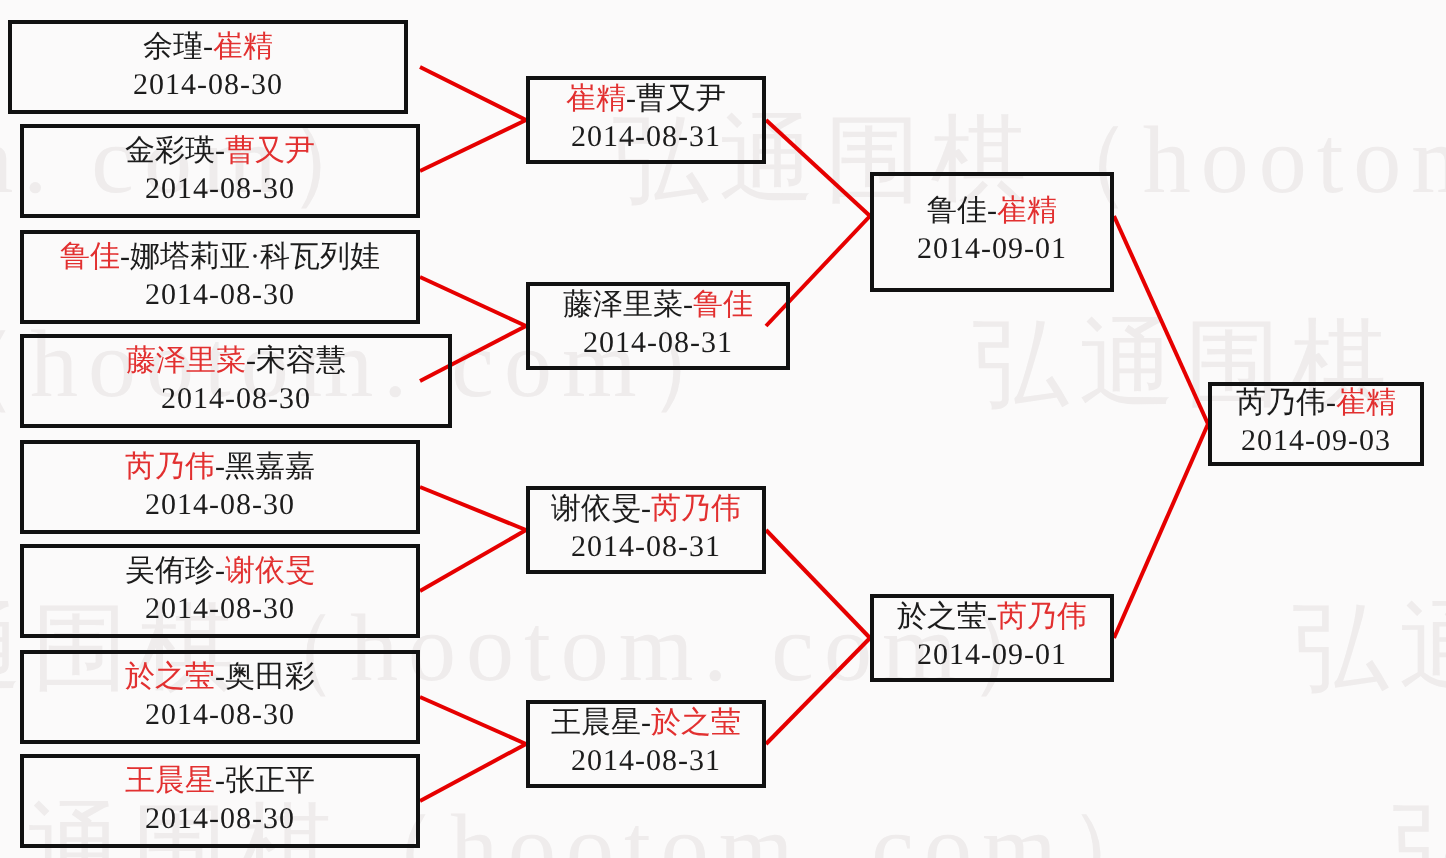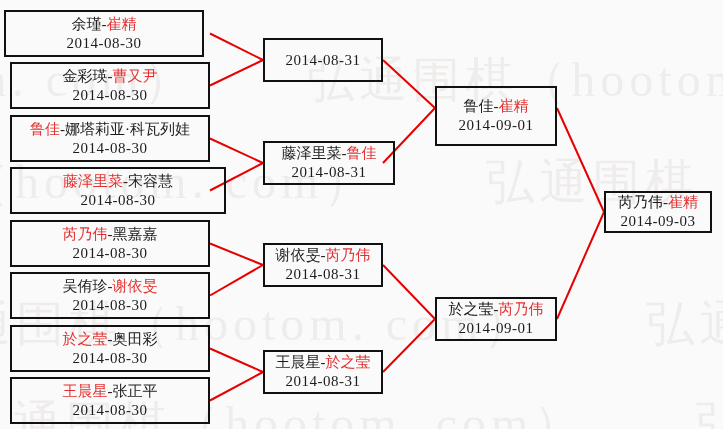--- a/index.html
+++ b/index.html
@@ -91,20 +91,21 @@
   <div class="match" style="left:10px;top:325px;width:200px;height:47px">
     <div class="players"><span class="p1 winner">於之莹</span><span class="dash">-</span><span class="p2">奥田彩</span></div>
     <div class="mdate">2014-08-30</div>
   </div>
   <div class="match" style="left:10px;top:377px;width:200px;height:47px">
     <div class="players"><span class="p1 winner">王晨星</span><span class="dash">-</span><span class="p2">张正平</span></div>
     <div class="mdate">2014-08-30</div>
   </div>
 
   <div class="match" style="left:263px;top:38px;width:120px;height:44px">
+    <div class="players"><span class="p1 winner">崔精</span><span class="dash">-</span><span class="p2">曹又尹</span></div>
     <div class="mdate">2014-08-31</div>
   </div>
   <div class="match" style="left:263px;top:141px;width:132px;height:44px">
     <div class="players"><span class="p1">藤泽里菜</span><span class="dash">-</span><span class="p2 winner">鲁佳</span></div>
     <div class="mdate">2014-08-31</div>
   </div>
   <div class="match" style="left:263px;top:243px;width:120px;height:44px">
     <div class="players"><span class="p1">谢依旻</span><span class="dash">-</span><span class="p2 winner">芮乃伟</span></div>
     <div class="mdate">2014-08-31</div>
   </div>

